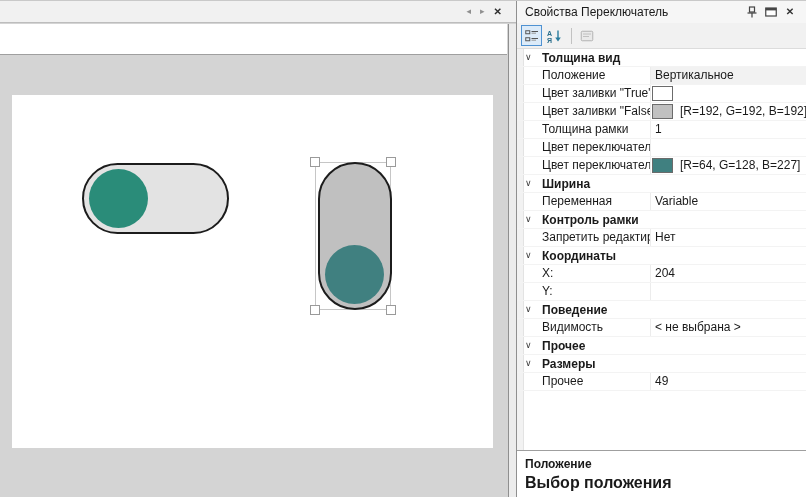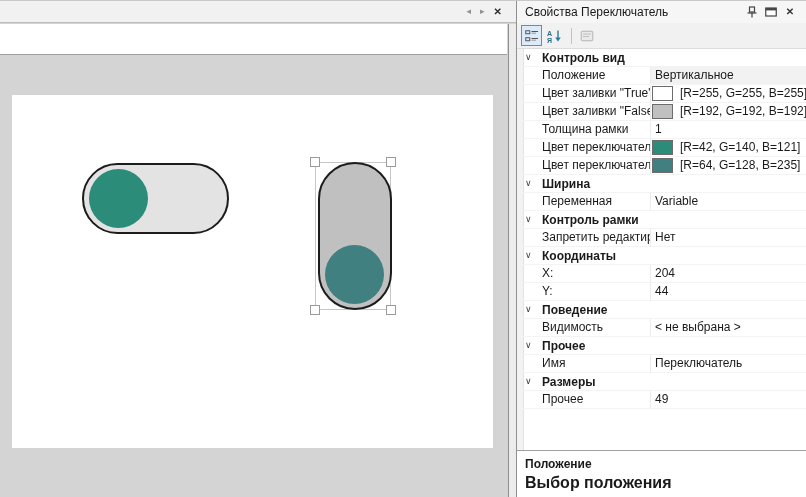--- a/index.html
+++ b/index.html
@@ -181,60 +181,55 @@
           <rect x="1.25" y="1.25" width="11.5" height="9.5" rx="1" fill="#e9e9e9" stroke="#b3b3b3" stroke-width="1"></rect>
           <line x1="3" y1="4" x2="11" y2="4" stroke="#c0c0c0" stroke-width="1"></line>
           <line x1="3" y1="6.5" x2="9" y2="6.5" stroke="#c0c0c0" stroke-width="1"></line>
         </svg>
       </span>
     </div>
 
     <div class="p-grid">
         <div class="sec-row">
           <span class="chev">∨</span>
-          <span class="sec-label">Контроль вид</span>
+          <span class="sec-label">Толщина вид</span>
         </div>
         <div class="prop-row selected">
           <div class="lbl">Положение</div>
           <div class="val">
             <span class="txt">Вертикальное</span>
           </div>
         </div>
         <div class="prop-row">
           <div class="lbl">Цвет заливки "True"</div>
           <div class="val has-swatch">
             <span class="swatch" style="background: rgb(255, 255, 255);"></span>
-            <span class="txt">[R=255, G=255, B=255]</span>
           </div>
         </div>
         <div class="prop-row">
           <div class="lbl">Цвет заливки "False"</div>
           <div class="val has-swatch">
             <span class="swatch" style="background: rgb(192, 192, 192);"></span>
             <span class="txt">[R=192, G=192, B=192]</span>
           </div>
         </div>
         <div class="prop-row">
           <div class="lbl">Толщина рамки</div>
           <div class="val">
             <span class="txt">1</span>
           </div>
         </div>
         <div class="prop-row">
           <div class="lbl">Цвет переключателя</div>
-          <div class="val has-swatch">
-            <span class="swatch" style="background: rgb(42, 140, 121);"></span>
-            <span class="txt">[R=42, G=140, B=121]</span>
-          </div>
         </div>
         <div class="prop-row">
           <div class="lbl">Цвет переключателя</div>
           <div class="val has-swatch">
             <span class="swatch" style="background: rgb(64, 128, 128);"></span>
-            <span class="txt">[R=64, G=128, B=235]</span>
+            <span class="txt">[R=64, G=128, B=227]</span>
           </div>
         </div>
         <div class="sec-row">
           <span class="chev">∨</span>
           <span class="sec-label">Ширина</span>
         </div>
         <div class="prop-row">
           <div class="lbl">Переменная</div>
           <div class="val">
             <span class="txt">Variable</span>
@@ -255,43 +250,34 @@
           <span class="sec-label">Координаты</span>
         </div>
         <div class="prop-row">
           <div class="lbl">X:</div>
           <div class="val">
             <span class="txt">204</span>
           </div>
         </div>
         <div class="prop-row">
           <div class="lbl">Y:</div>
-          <div class="val">
-            <span class="txt">44</span>
-          </div>
         </div>
         <div class="sec-row">
           <span class="chev">∨</span>
           <span class="sec-label">Поведение</span>
         </div>
         <div class="prop-row">
           <div class="lbl">Видимость</div>
           <div class="val">
             <span class="txt">&lt; не выбрана &gt;</span>
           </div>
         </div>
         <div class="sec-row">
           <span class="chev">∨</span>
           <span class="sec-label">Прочее</span>
-        </div>
-        <div class="prop-row">
-          <div class="lbl">Имя</div>
-          <div class="val">
-            <span class="txt">Переключатель</span>
-          </div>
         </div>
         <div class="sec-row">
           <span class="chev">∨</span>
           <span class="sec-label">Размеры</span>
         </div>
         <div class="prop-row">
           <div class="lbl">Прочее</div>
           <div class="val">
             <span class="txt">49</span>
           </div>

